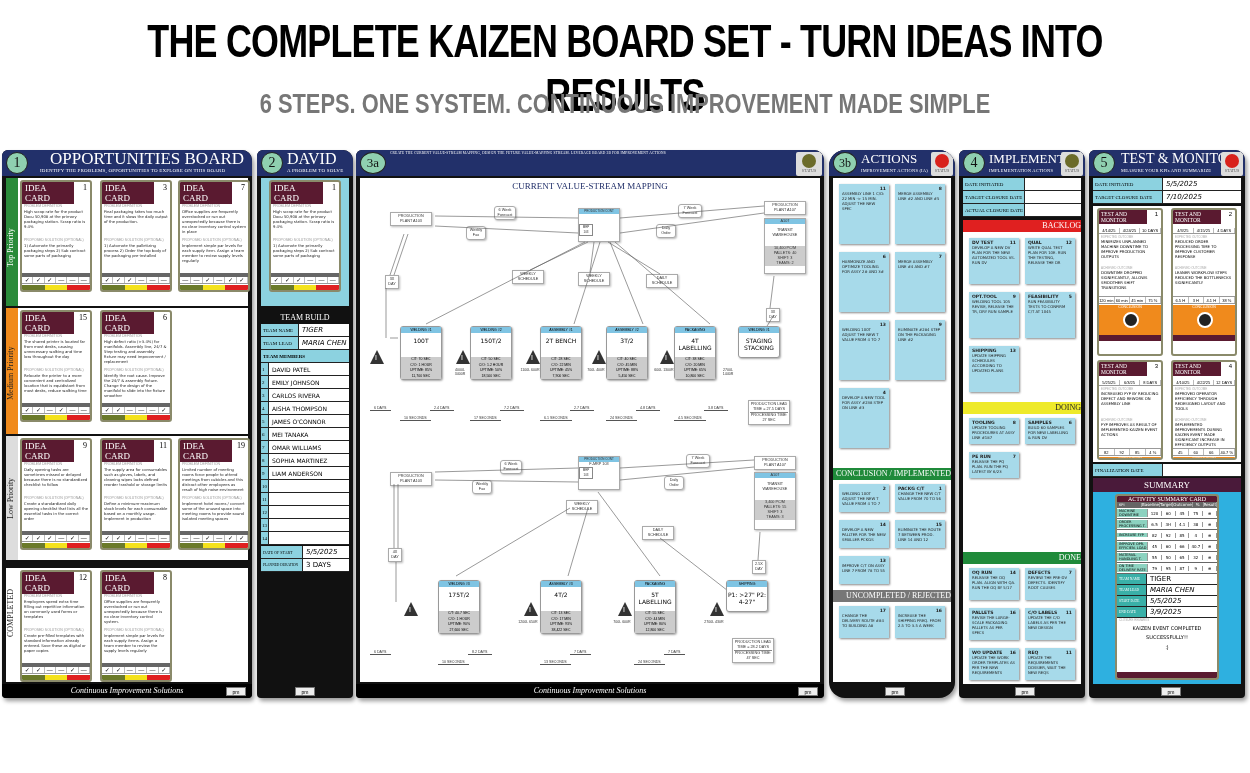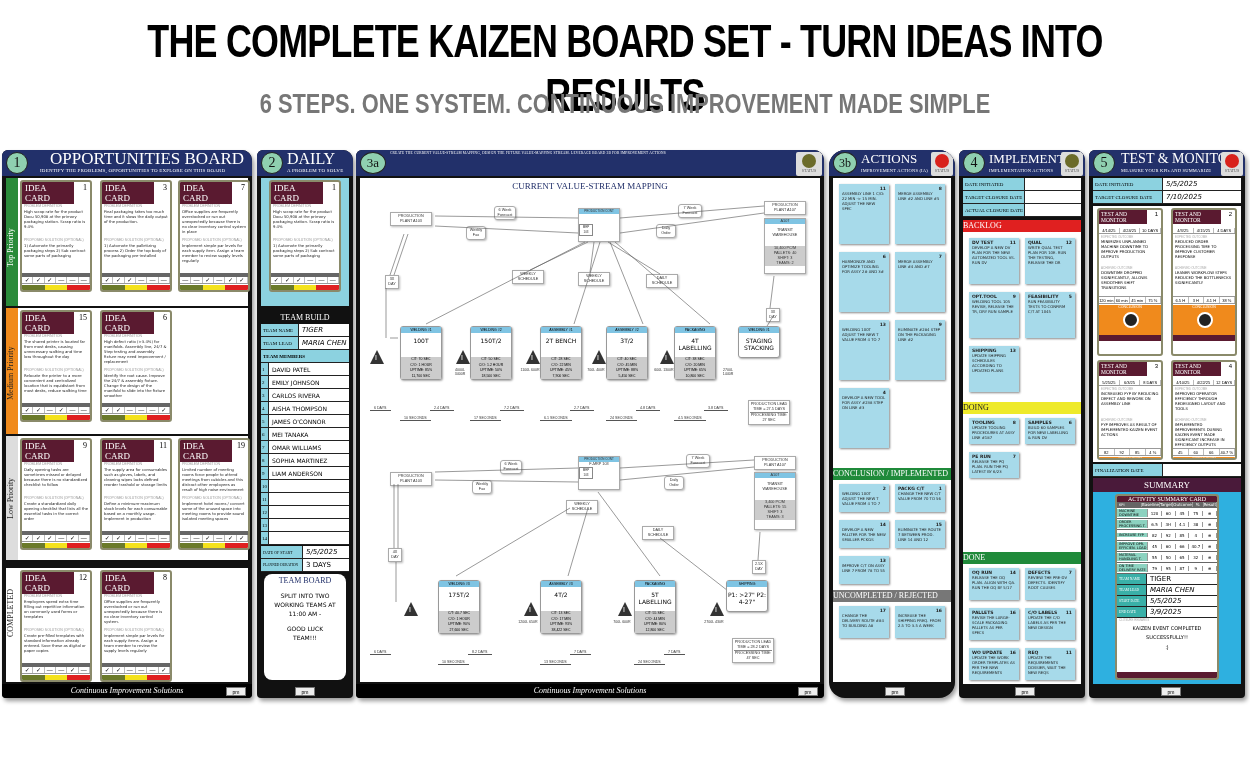--- a/index.html
+++ b/index.html
@@ -21,21 +21,21 @@
 .idea .lbl{color:#999;font-size:3.5px;padding-left:2px}
 .idea .txt{padding:1px 2px;height:30px;color:#222;font-family:"DejaVu Sans",sans-serif;font-size:3.8px;line-height:5px}
 .idea .bar{height:4px;background:#666;margin-top:1px}
 .idea .ticks{display:flex;height:7px;border-bottom:1px solid #999}
 .idea .ticks span{flex:1;border-right:1px solid #bbb;text-align:center;font-size:6px;line-height:7px}
 .idea .eff{display:flex;height:9px;margin-top:1px}
 .idea .eff i{display:block;flex:1}
 .prio{position:absolute;left:0;width:12px;writing-mode:vertical-rl;transform:rotate(180deg);font-family:"Liberation Serif",serif;font-size:8px;color:#222;text-align:center}
 .note{position:absolute;width:50px;background:#a7daea;box-shadow:1px 1px 2px #888;font-family:"DejaVu Sans",sans-serif;font-size:3.8px;line-height:5px;color:#222;padding:2px 3px;text-transform:uppercase}
 .note b{display:block;text-align:right;font-size:4.5px}
-.sect{position:absolute;left:4px;right:4px;height:12px;font-family:"Liberation Serif",serif;font-size:8px;text-align:left;line-height:12px}
+.sect{position:absolute;left:4px;right:4px;height:12px;font-family:"Liberation Serif",serif;font-size:8px;text-align:right;line-height:12px}
 .row{display:flex;height:13px;border-bottom:1px solid #222;background:#fff}
 .row .k{background:#8cd2e0;font-family:"Liberation Serif",serif;font-size:5px;padding-left:2px;line-height:13px;border-right:1px solid #222}
 .row .v{font-family:"DejaVu Sans",sans-serif;font-size:7px;padding-left:3px;line-height:13px;font-style:italic}
 .vsm{position:absolute;background:#fff;left:4px;right:4px}
 .proc{position:absolute;width:42px;background:#fff;border:1px solid #999;border-radius:3px;font-size:4px;text-align:center;box-shadow:1px 1px 2px #aaa}
 .proc .ph{background:#7fc4e3;font-size:3.5px;height:6px;line-height:6px}
 .proc .pm{height:24px;font-size:6px;padding-top:4px;font-family:"DejaVu Sans",sans-serif}
 .proc .pd{background:#ccc;font-size:3.5px;line-height:5.5px}
 .inv{position:absolute;width:0;height:0;border-left:7px solid transparent;border-right:7px solid transparent;border-bottom:14px solid #333}
 .inv::after{content:"I";position:absolute;left:-2px;top:4px;font-size:7px;color:#fff}
@@ -304,21 +304,21 @@
         </div>
       </div>
   </div>
   <div class="foot">Continuous Improvement Solutions</div>
   <div class="logo">pm board</div>
 </div>
 
 <div class="board" style="left:257px;width:96px;height:548px;">
   <div class="bh" style="padding-left:30px">
     <span class="num">2</span>
-    <div class="t">DAILY</div>
+    <div class="t">DAVID</div>
     <div class="s">A PROBLEM TO SOLVE</div>
   </div>
   <div style="position:absolute;left:4px;top:28px;width:88px;height:128px;background:#8cd2e0"></div>
   <div class="idea" style="left:12px;top:30px;height:112px">
       <div class="it">IDEA CARD</div>
       <span class="in">1</span>
       <div class="lbl">PROBLEM DEFINITION</div>
       <div class="txt">High scrap rate for the product Docu 50,908 at the primary packaging station. Scrap ratio is 9.4%</div>
       <div class="lbl">PROPOSED SOLUTION (OPTIONAL)</div>
       <div class="txt">1) Automate the primarily packaging steps 2) Sub contract some parts of packaging</div>
@@ -411,25 +411,20 @@
   </div>
   <div style="position:absolute;left:4px;top:396px;width:88px">
     <div class="row">
         <div class="k" style="width:42px;font-size:4px">DATE OF START</div>
         <div class="v">5/5/2025</div>
       </div>
     <div class="row">
         <div class="k" style="width:42px;font-size:3.5px">PLANNED DURATION</div>
         <div class="v" style="font-style:normal">3 DAYS</div>
       </div>
-  </div>
-  <div style="position:absolute;left:7px;top:424px;width:82px;height:106px;background:#fff;border-radius:8px;text-align:center;font-family:'DejaVu Sans',sans-serif">
-    <div style="font-family:'Liberation Serif',serif;font-size:8px;color:#22306a;margin-top:2px">TEAM BOARD</div>
-    <div style="font-size:6px;line-height:9px;margin:6px 6px 0">SPLIT INTO TWO WORKING TEAMS AT 11:00 AM -</div>
-    <div style="font-size:6px;line-height:9px;margin:6px 12px 0">GOOD LUCK TEAM!!!</div>
   </div>
   <div class="logo" style="right:38px">pm board</div>
 </div>
 
 <div class="board" style="left:356px;width:468px;height:548px;">
   <div class="bh" style="padding-left:34px">
     <span class="num" style="width:26px;font-size:13px">3a</span>
     <div class="s" style="font-size:3.5px">CREATE THE CURRENT VALUE-STREAM MAPPING, DESIGN THE FUTURE VALUE-MAPPING STREAM. LEVERAGE BOARD 3B FOR IMPROVEMENT ACTIONS</div>
     <div class="status"><span class="dot" style="background:#6b6b2a"></span><span>STATUS</span></div>
   </div>

